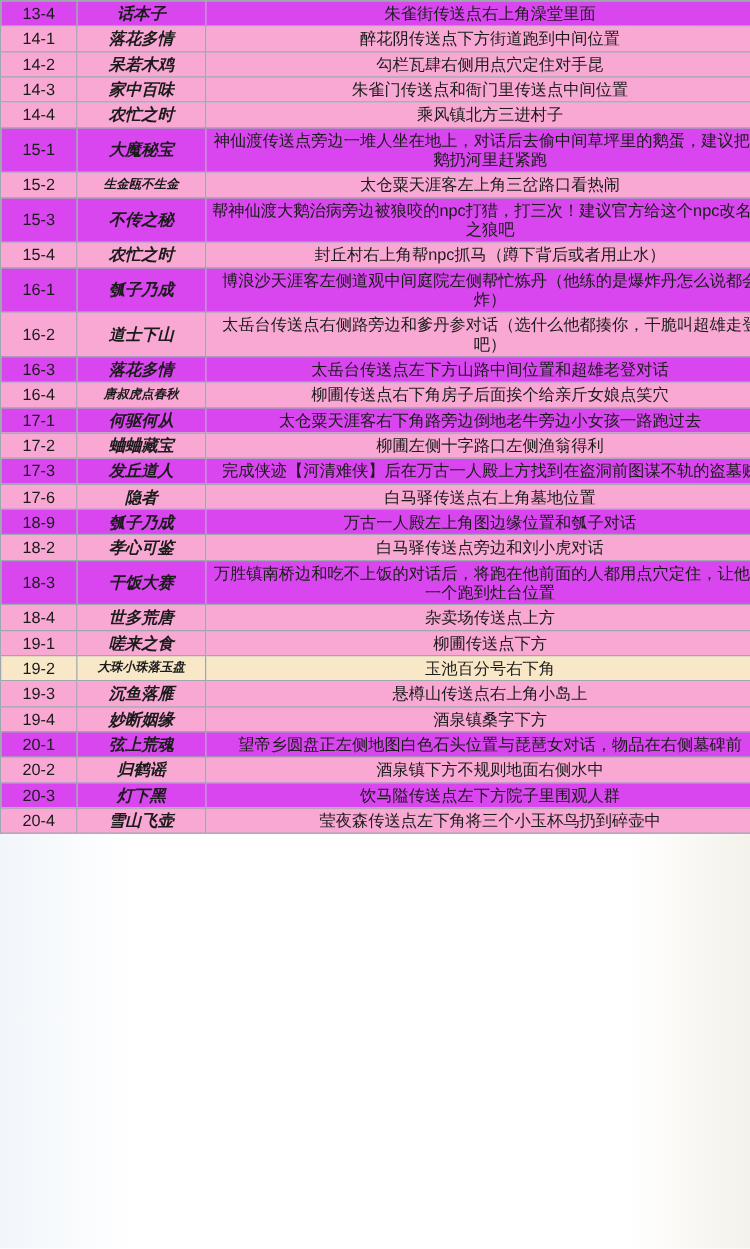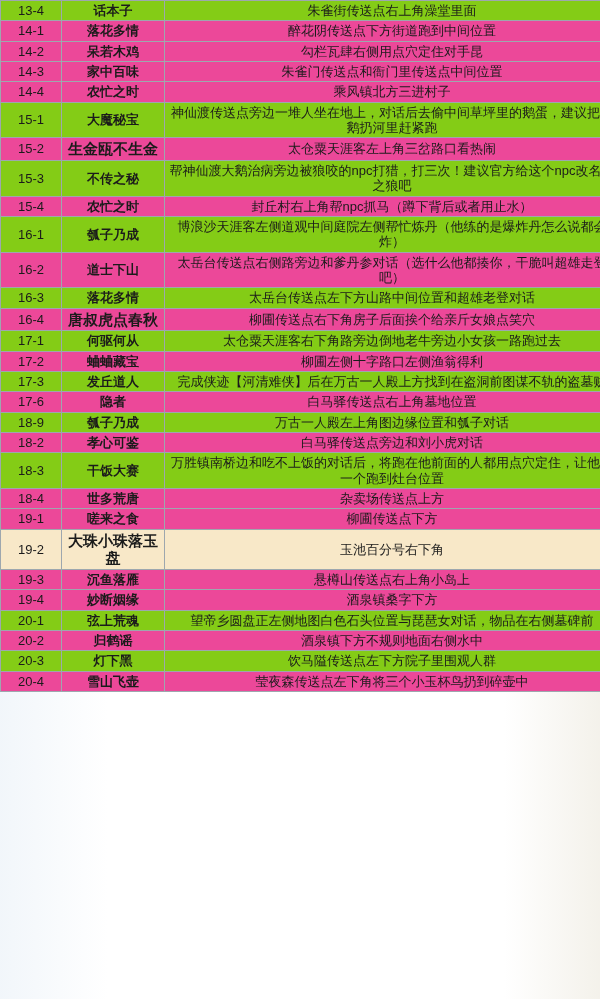--- a/index.html
+++ b/index.html
@@ -47,31 +47,32 @@
   }
   td.c-id {
     width: 54px;
     font-size: 12.5px;
     letter-spacing: 0px;
   }
   td.c-name {
     width: 96px;
     font-size: 14px;
     font-weight: 600;
+    font-style: italic;
   }
   td.c-desc {
     width: 448px;
     font-size: 13px;
     padding: 3px 6px;
   }
   
-  .t-blue   td { background: #84cc16; }
-  .t-cream  td { background: #ec4899; }
+  .t-blue   td { background: #d946ef; }
+  .t-cream  td { background: #f9a8d4; }
   .t-amber  td { background: #f8e8c8; }
-  .big-name td.c-name { font-size: 15px; }
+  .big-name td.c-name { font-size: 10px; }
 </style>
 </head>
 <body>
 
 <div class="bg-wash"></div>
 
 <div class="sheet">
   <table class="quest-table">
     <tbody>
         <tr class="t-blue">

